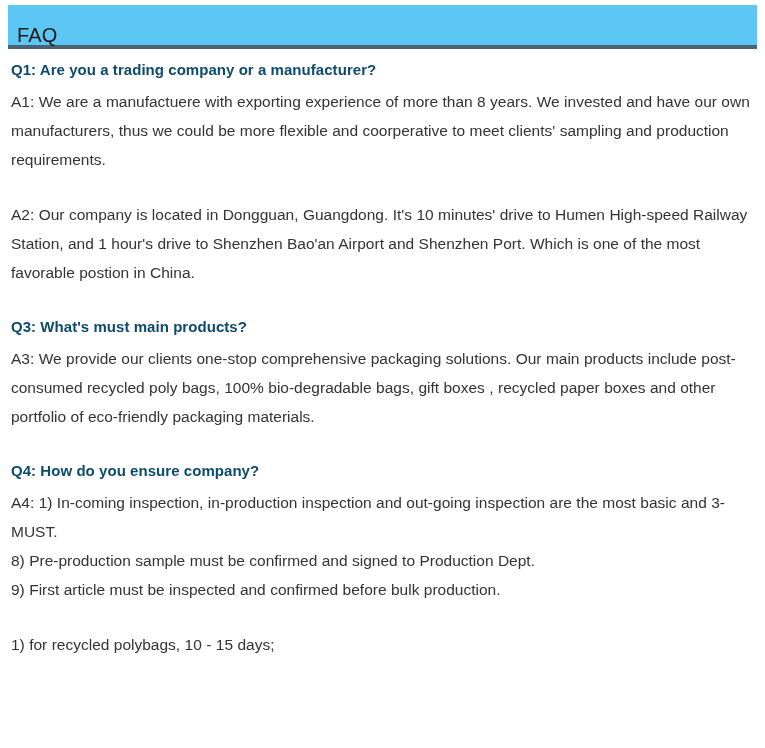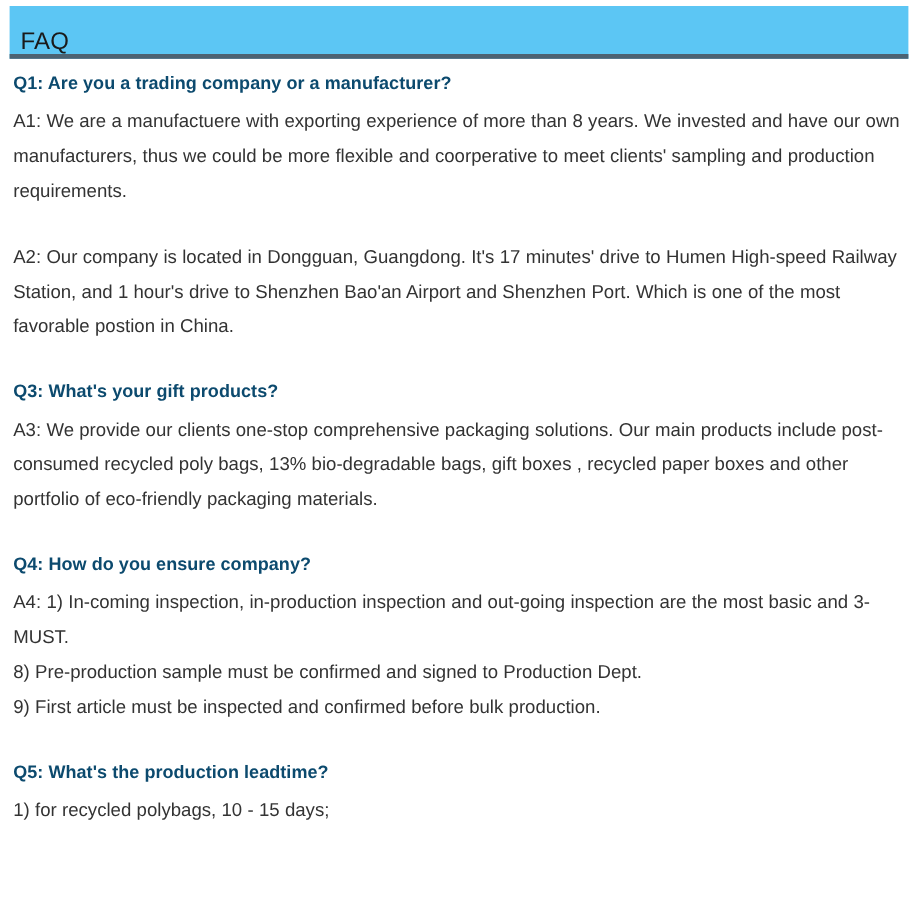--- a/index.html
+++ b/index.html
@@ -94,38 +94,37 @@
 
   <div class="faq-body">
       <div class="faq-item">
         <div class="faq-question">Q1: Are you a trading company or a manufacturer?</div>
         <div class="faq-answer">
           <span class="faq-answer-line">A1: We are a manufactuere with exporting experience of more than 8 years. We invested and have our own manufacturers, thus we could be more flexible and coorperative to meet clients' sampling and production requirements.</span>
         </div>
       </div>
       <div class="faq-item">
         <div class="faq-answer">
-          <span class="faq-answer-line">A2: Our company is located in Dongguan, Guangdong. It's 17 minutes' drive to Humen High-speed Railway Station, and 1 hour's drive to Shenzhen Bao'an Airport and Shenzhen Port. Which is one of the most favorable postion in China.</span>
+          <span class="faq-answer-line">A2: Our company is located in Dongguan, Guangdong. It's 10 minutes' drive to Humen High-speed Railway Station, and 1 hour's drive to Shenzhen Bao'an Airport and Shenzhen Port. Which is one of the most favorable postion in China.</span>
         </div>
       </div>
       <div class="faq-item">
-        <div class="faq-question">Q3: What's your gift products?</div>
+        <div class="faq-question">Q3: What's must main products?</div>
         <div class="faq-answer">
-          <span class="faq-answer-line">A3: We provide our clients one-stop comprehensive packaging solutions. Our main products include post-consumed recycled poly bags, 13% bio-degradable bags, gift boxes , recycled paper boxes and other portfolio of eco-friendly packaging materials.</span>
+          <span class="faq-answer-line">A3: We provide our clients one-stop comprehensive packaging solutions. Our main products include post-consumed recycled poly bags, 100% bio-degradable bags, gift boxes , recycled paper boxes and other portfolio of eco-friendly packaging materials.</span>
         </div>
       </div>
       <div class="faq-item">
         <div class="faq-question">Q4: How do you ensure company?</div>
         <div class="faq-answer">
           <span class="faq-answer-line">A4: 1) In-coming inspection, in-production inspection and out-going inspection are the most basic and 3-MUST.</span>
           <span class="faq-answer-line">8) Pre-production sample must be confirmed and signed to Production Dept.</span>
           <span class="faq-answer-line">9) First article must be inspected and confirmed before bulk production.</span>
         </div>
       </div>
       <div class="faq-item">
-        <div class="faq-question">Q5: What's the production leadtime?</div>
         <div class="faq-answer">
           <span class="faq-answer-line">1) for recycled polybags, 10 - 15 days;</span>
         </div>
       </div>
     </div>
 
 </div>
 
 </body></html>

